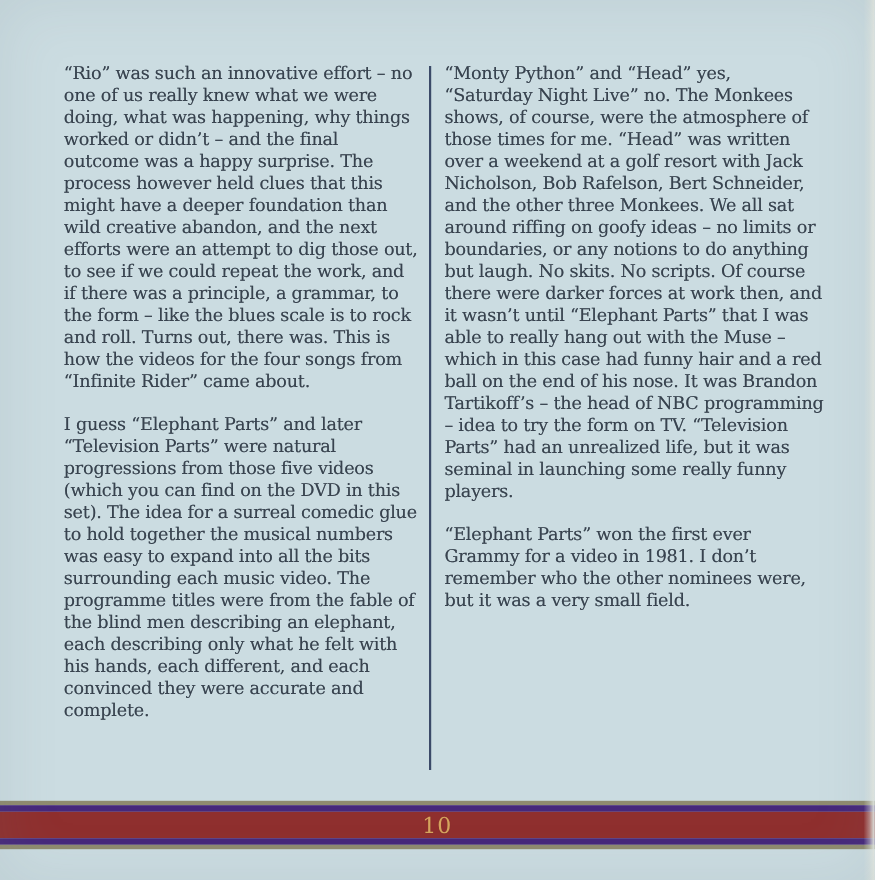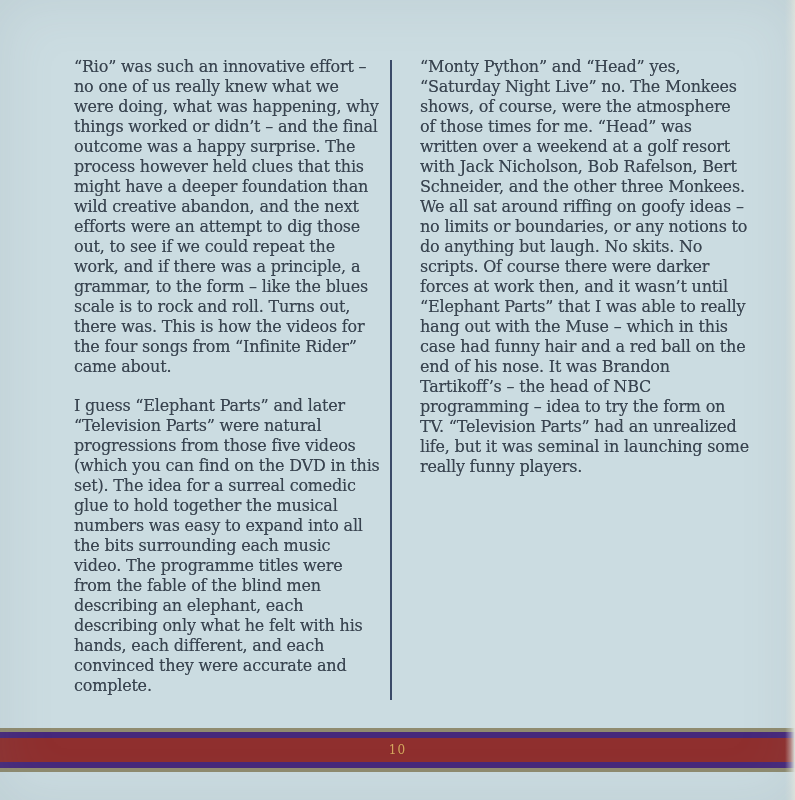--- a/index.html
+++ b/index.html
@@ -47,21 +47,21 @@
     align-items: flex-start;
   }
   .col {
     color: var(--text, #38434f);
     font-size: 16px;
     line-height: 20px;
     letter-spacing: -0.2px;
     text-shadow: 0 0 0.5px rgba(56, 67, 79, 0.55);
   }
   .col p {
-    margin: 0 0 19px 16px;
+    margin: 0 0 19px 0;
   }
   .col p:last-child {
     margin-bottom: 0;
   }
   .col-left {
     width: 322px;
     flex: none;
   }
   .divider {
     flex: none;
@@ -89,41 +89,42 @@
   }
   .band-maroon {
     height: 24px;
     background: var(--band-maroon, #8f2f2e);
     display: flex;
     align-items: center;
     justify-content: center;
   }
   .pagenum {
     color: var(--page-number-gold, #d6a45e);
-    font-size: 12px;
+    font-size: 20px;
     line-height: 1;
     letter-spacing: 1px;
     text-shadow: 0 0 1px rgba(120, 70, 40, 0.6);
   }
 </style>
 </head>
 <body>
 
 <div class="scan">
 
   <div class="content">
     <div class="col col-left">
       <p>“Rio” was such an innovative effort – no one of us really knew what we were doing, what was happening, why things worked or didn’t – and the final outcome was a happy surprise. The process however held clues that this might have a deeper foundation than wild creative abandon, and the next efforts were an attempt to dig those out, to see if we could repeat the work, and if there was a principle, a grammar, to the form – like the blues scale is to rock and roll. Turns out, there was. This is how the videos for the four songs from “Infinite Rider” came about.</p>
       <p>I guess “Elephant Parts” and later “Television Parts” were natural progressions from those five videos (which you can find on the DVD in this set). The idea for a surreal comedic glue to hold together the musical numbers was easy to expand into all the bits surrounding each music video. The programme titles were from the fable of the blind men describing an elephant, each describing only what he felt with his hands, each different, and each convinced they were accurate and complete.</p>
     </div>
 
     <div class="divider"></div>
 
     <div class="col col-right">
       <p>“Monty Python” and “Head” yes, “Saturday Night Live” no. The Monkees shows, of course, were the atmosphere of those times for me. “Head” was written over a weekend at a golf resort with Jack Nicholson, Bob Rafelson, Bert Schneider, and the other three Monkees. We all sat around riffing on goofy ideas – no limits or boundaries, or any notions to do anything but laugh. No skits. No scripts. Of course there were darker forces at work then, and it wasn’t until “Elephant Parts” that I was able to really hang out with the Muse – which in this case had funny hair and a red ball on the end of his nose. It was Brandon Tartikoff’s – the head of NBC programming – idea to try the form on TV. “Television Parts” had an unrealized life, but it was seminal in launching some really funny players.</p>
+      <p>“Elephant Parts” won the first ever Grammy for a video in 1981. I don’t remember who the other nominees were, but it was a very small field.</p>
     </div>
   </div>
 
   <div class="footer-band">
     <div class="band-line-olive"></div>
     <div class="band-line-purple"></div>
     <div class="band-maroon">
       <span class="pagenum">10</span>
     </div>
     <div class="band-line-purple"></div>

